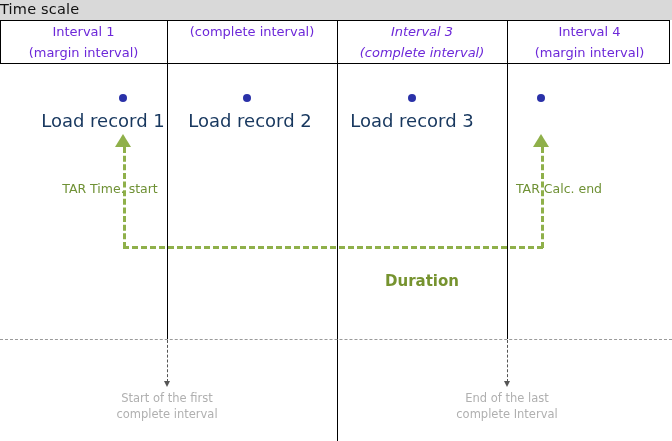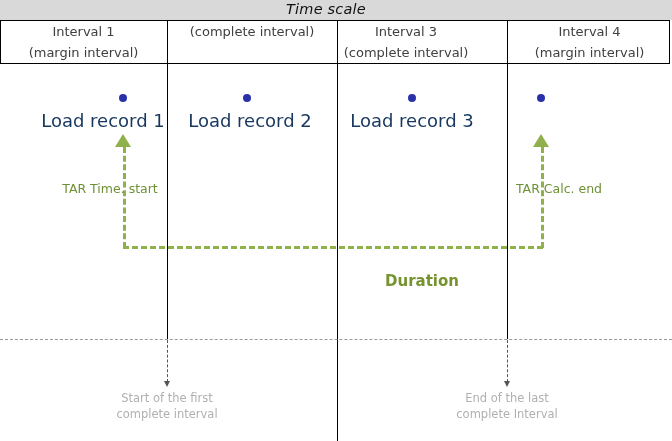--- a/index.html
+++ b/index.html
@@ -22,42 +22,40 @@
   .title-band {
     position: absolute;
     left: 0; top: 0;
     width: 672px; height: 20px;
     background: #d9d9d9;
   }
   .title-text {
     position: absolute;
     left: 0; top: 1px;
     width: 652px;
-    text-align: center;
     font-size: 14.5px;
     color: #111111;
     letter-spacing: .2px;
-    font-style: italic;
   }
 
   
   .hdr-row {
     position: absolute;
     left: 0; top: 20px;
     width: 670px; height: 44px;
     border-top: 1.1px solid #000;
     border-bottom: 1.1px solid #000;
     box-sizing: border-box;
   }
   .hdr-cell {
     position: absolute;
     top: 0;
     height: 43px;
     text-align: center;
-    color: #404040;
+    color: #6d28d9;
     font-size: 13px;
     line-height: 20.5px;
     padding-top: 1px;
     box-sizing: border-box;
   }
   .hdr-cell span { display: block; }
 
   
   .vline {
     position: absolute;
@@ -153,21 +151,21 @@
   <div class="title-text">Time scale</div>
 
   <div class="hdr-row">
     <div class="hdr-cell" style="left:0px;width:167px;">
       <span>Interval  1</span>
       <span>(margin interval)</span>
     </div>
     <div class="hdr-cell" style="left:167px;width:170px;">
       <span>(complete interval)</span>
     </div>
-    <div class="hdr-cell" style="left:321px;width:170px;">
+    <div class="hdr-cell" style="left:337px;width:170px;font-style:italic;">
       <span>Interval  3</span>
       <span>(complete interval)</span>
     </div>
     <div class="hdr-cell" style="left:492px;width:163px;margin-left:16px;">
       <span>Interval  4</span>
       <span>(margin interval)</span>
     </div>
   </div>
 
   <div class="vline" style="left:0px;  top:20px; height:44px;"></div>

